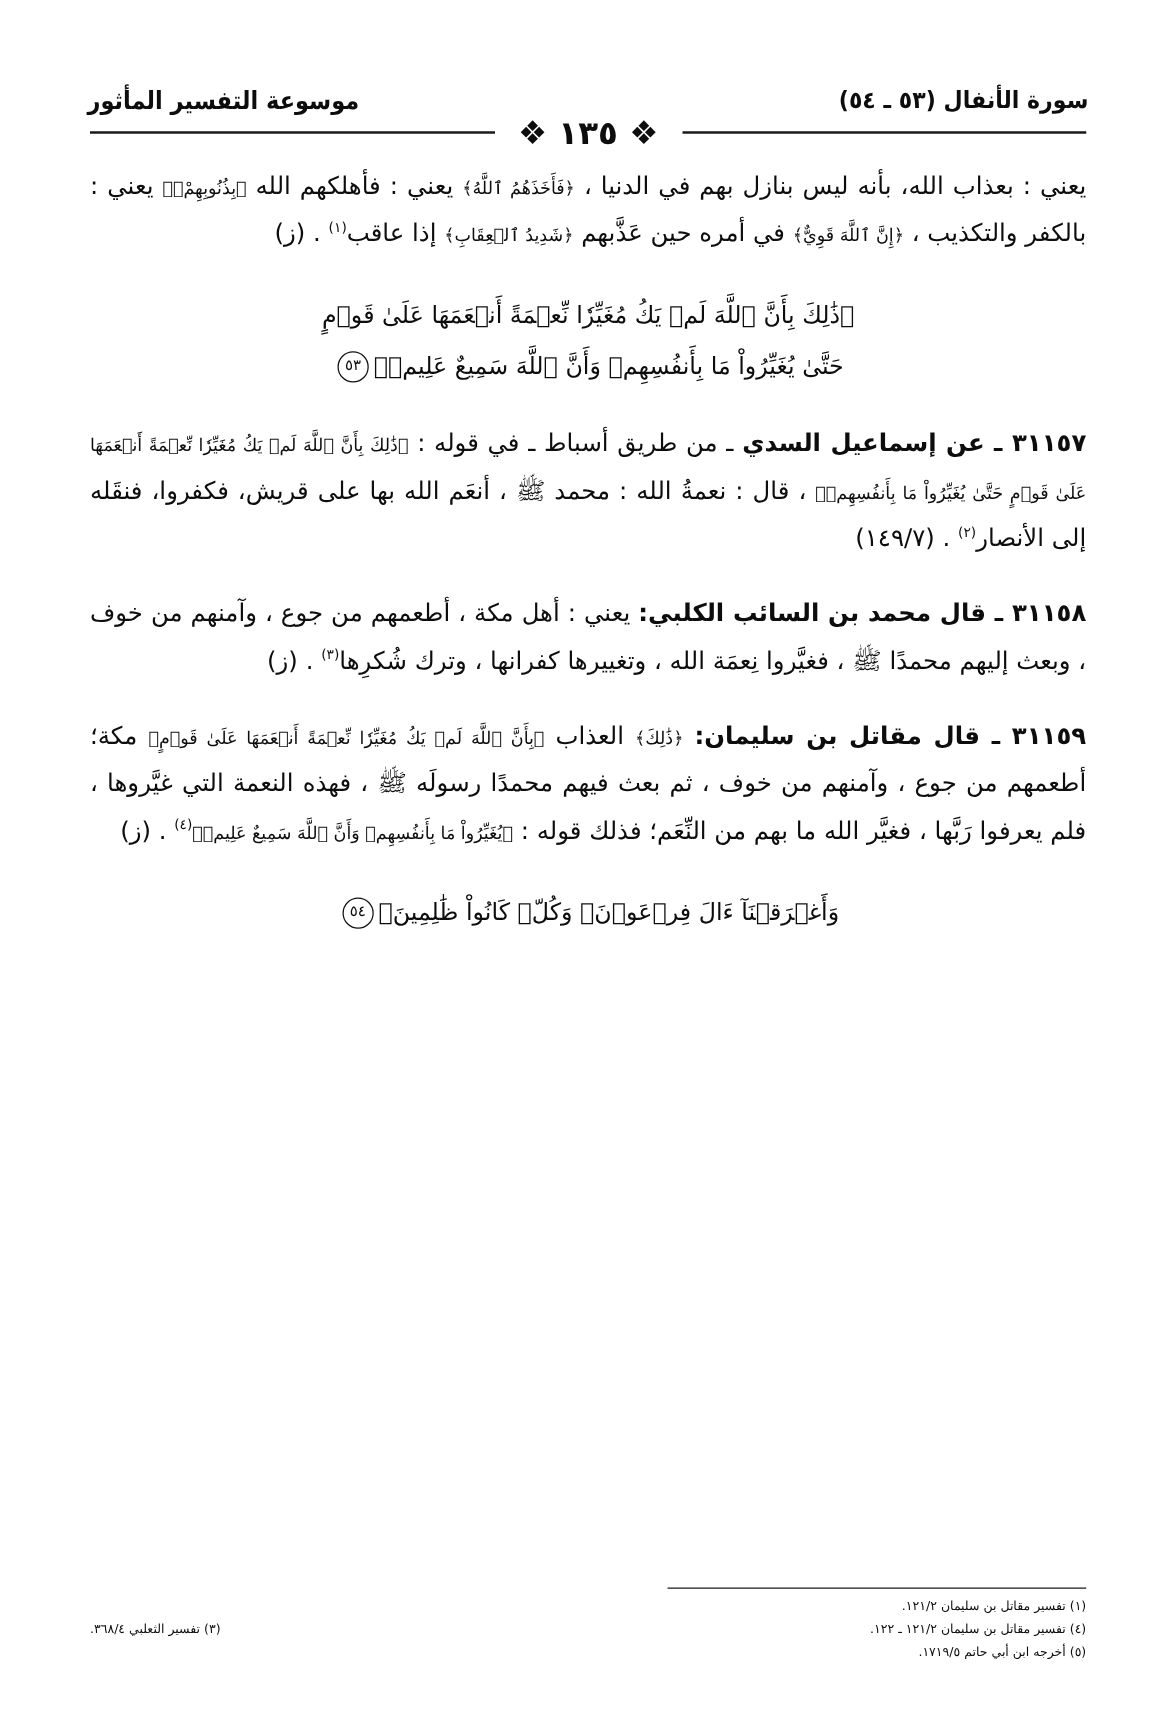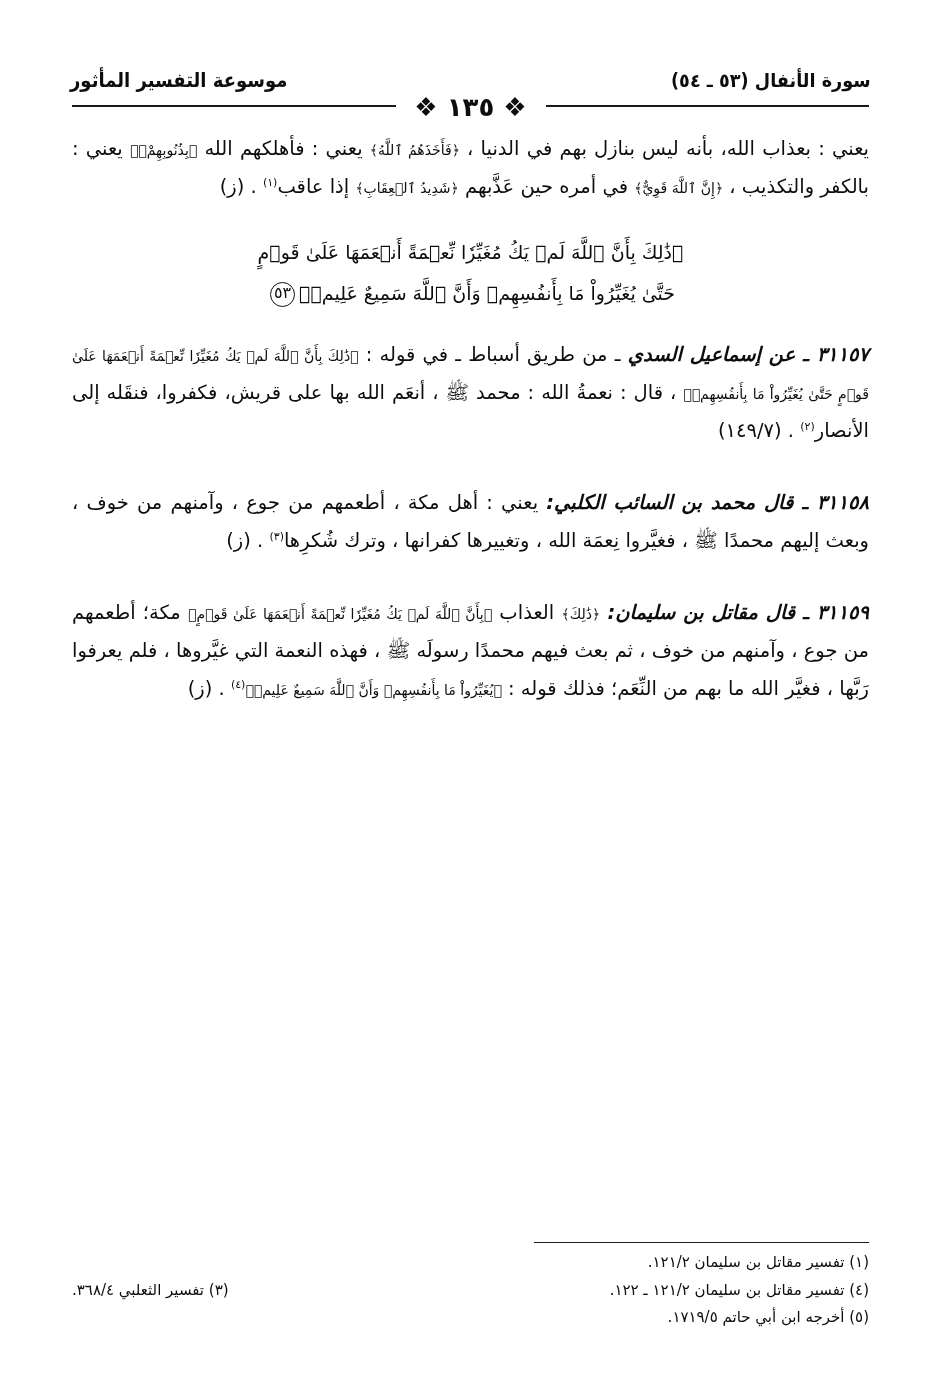--- a/index.html
+++ b/index.html
@@ -91,29 +91,28 @@
     text-align-last: right;
   }
   p.para {
     margin: 0 0 4px 0;
     font-size: 19.5px;
     line-height: 1.95;
     text-align: justify;
     text-align-last: right;
   }
   p.para.spaced {
-    margin-top: 34px;
+    margin-top: 22px;
   }
   .qt {
     font-family: "DejaVu Sans", "Liberation Serif", serif;
     font-size: 14px;
   }
   .bold {
     font-weight: bold;
-    font-style: italic;
   }
   sup {
     font-size: 11px;
     vertical-align: super;
   }
 
   
   .verse {
     margin: 26px auto 22px auto;
     text-align: center;
@@ -128,34 +127,34 @@
     display: block;
     white-space: normal;
   }
   .ayah-no {
     display: inline-block;
     border: 1.5px solid #111;
     border-radius: 50%;
     width: 23px;
     height: 23px;
     line-height: 20px;
-    font-size: 16px;
+    font-size: 12px;
     text-align: center;
     margin: 0 4px;
     vertical-align: middle;
   }
   .verse.wide { width: 92%; }
 
   
   .footnotes {
     position: absolute;
     left: 72px;
     right: 72px;
     bottom: 52px;
-    font-size: 15px;
+    font-size: 10px;
     line-height: 1.85;
     text-align: right;
   }
   .fn-rule {
     border-top: 1px solid #1a1a1a;
     width: 42%;
     margin: 0 0 6px auto;
   }
   .fn {
     margin: 0;
@@ -201,20 +200,23 @@
       </span>
     </div>
 
     <p class="para" id="p2"><span class="bold">٣١١٥٧ ـ عن إسماعيل السدي</span> ـ من طريق أسباط ـ في قوله : <span class="qt">﴿ذَٰلِكَ بِأَنَّ ٱللَّهَ لَمۡ يَكُ مُغَيِّرٗا نِّعۡمَةً أَنۡعَمَهَا عَلَىٰ قَوۡمٍ حَتَّىٰ يُغَيِّرُواْ مَا بِأَنفُسِهِمۡ﴾</span> ، قال : نعمةُ الله : محمد ﷺ ، أنعَم الله بها على قريش، فكفروا، فنقَله إلى الأنصار<sup>(٢)</sup> . (١٤٩/٧)</p>
 
     <p class="para spaced" id="p3"><span class="bold">٣١١٥٨ ـ قال محمد بن السائب الكلبي:</span> يعني : أهل مكة ، أطعمهم من جوع ، وآمنهم من خوف ، وبعث إليهم محمدًا ﷺ ، فغيَّروا نِعمَة الله ، وتغييرها كفرانها ، وترك شُكرِها<sup>(٣)</sup> . (ز)</p>
 
     <p class="para spaced" id="p4"><span class="bold">٣١١٥٩ ـ قال مقاتل بن سليمان:</span> <span class="qt">﴿ذَٰلِكَ﴾</span> العذاب <span class="qt">﴿بِأَنَّ ٱللَّهَ لَمۡ يَكُ مُغَيِّرٗا نِّعۡمَةً أَنۡعَمَهَا عَلَىٰ قَوۡمٍ﴾</span> مكة؛ أطعمهم من جوع ، وآمنهم من خوف ، ثم بعث فيهم محمدًا رسولَه ﷺ ، فهذه النعمة التي غيَّروها ، فلم يعرفوا رَبَّها ، فغيَّر الله ما بهم من النِّعَم؛ فذلك قوله : <span class="qt">﴿يُغَيِّرُواْ مَا بِأَنفُسِهِمۡ وَأَنَّ ٱللَّهَ سَمِيعٌ عَلِيمٞ﴾</span><sup>(٤)</sup> . (ز)</p>
 
     <div class="verse wide" id="v54">
+      <span class="line">
+        <span>وَأَغۡرَقۡنَآ ءَالَ فِرۡعَوۡنَۚ وَكُلّٞ كَانُواْ ظَٰلِمِينَ</span><span>﴾</span><span class="ayah-no">٥٤</span>
+      </span>
     </div>
 
 
   </div>
 
   <div class="footnotes">
     <div class="fn-rule"></div>
     <p class="fn">(١) تفسير مقاتل بن سليمان ١٢١/٢.</p>
     <div class="fn-2col">
       <p class="fn">(٤) تفسير مقاتل بن سليمان ١٢١/٢ ـ ١٢٢.</p>

